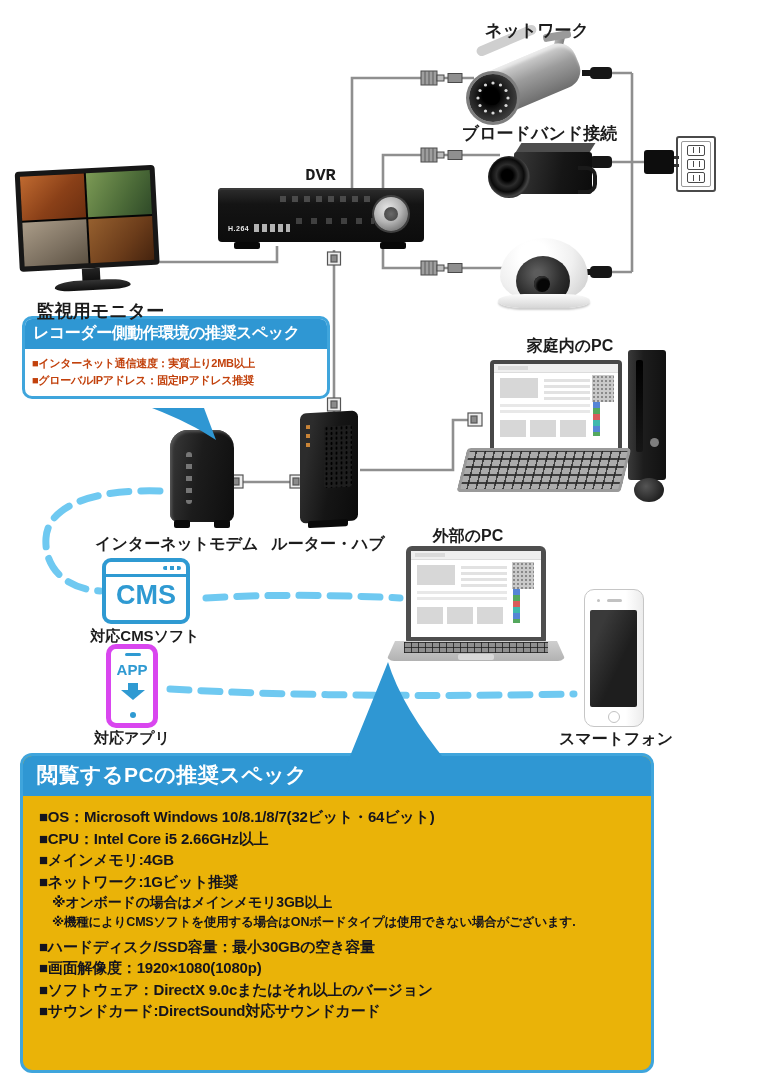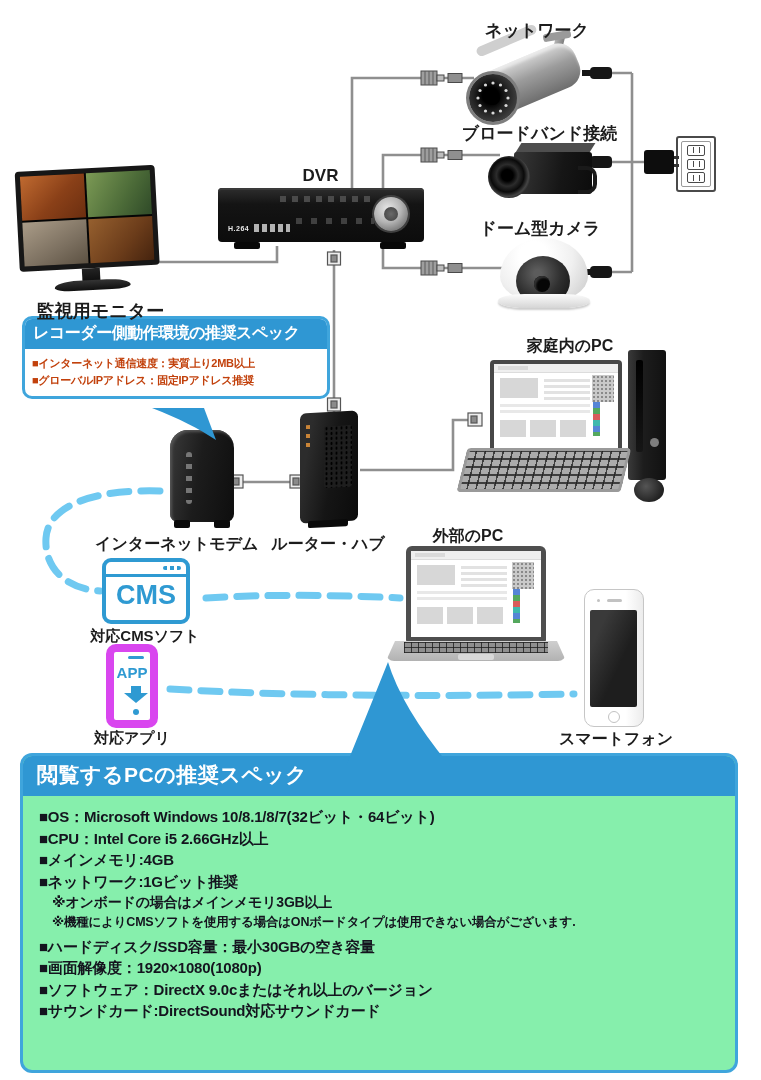--- a/index.html
+++ b/index.html
@@ -7,21 +7,21 @@
          font-family:"Liberation Sans","DejaVu Sans",sans-serif;color:#1d1d1d;}
   svg.layer{position:absolute;left:0;top:0;z-index:2;pointer-events:none;}
   svg.tails{z-index:12;}
   .dev{position:absolute;z-index:10;}
   .lbl{position:absolute;z-index:11;font-weight:700;color:#1c1c1c;text-align:center;white-space:nowrap;}
 
   
   .lbl-ir{left:452px;top:19px;width:170px;font-size:17px;}
   .lbl-box{left:452px;top:122px;width:175px;font-size:17px;}
   .lbl-dome{left:455px;top:217px;width:170px;font-size:17px;}
-  .lbl-dvr{left:283px;top:166px;width:75px;font-size:17px;}
+  .lbl-dvr{left:283px;top:166px;width:75px;font-size:17px;font-family:Liberation Mono, monospace;}
   .lbl-monitor{left:18px;top:299px;width:165px;font-size:18px;}
   .lbl-homepc{left:495px;top:336px;width:150px;font-size:16px;}
   .lbl-modem{left:95px;top:534px;width:155px;font-size:16px;}
   .lbl-router{left:263px;top:534px;width:130px;font-size:16px;}
   .lbl-extpc{left:398px;top:526px;width:140px;font-size:16px;}
   .lbl-cms{left:75px;top:627px;width:140px;font-size:15px;}
   .lbl-app{left:72px;top:729px;width:120px;font-size:15px;}
   .lbl-phone{left:556px;top:729px;width:120px;font-size:16px;}
 
   
@@ -156,36 +156,36 @@
     background-image:repeating-linear-gradient(90deg,rgba(30,30,30,.8) 0 1.4px,transparent 1.4px 7px),
                      repeating-linear-gradient(0deg,rgba(30,30,30,.8) 0 1.2px,transparent 1.2px 5px);}
   .lapbase .pad{position:absolute;left:72px;top:13px;width:36px;height:6px;background:#d8d8d8;border-radius:2px;}
 
   
   .cmsicon{left:102px;top:558px;width:88px;height:66px;border:4px solid #2f9ad2;border-radius:9px;background:#fff;box-sizing:border-box;}
   .cmsicon .bar{position:absolute;left:0;top:0;right:0;height:12px;border-bottom:3px solid #2f9ad2;}
   .cmsicon .dots{position:absolute;right:5px;top:4px;width:18px;height:4px;
     background:repeating-linear-gradient(90deg,#2f9ad2 0 4px,transparent 4px 7px);border-radius:2px;}
   .cmsicon .txt{position:absolute;left:0;right:0;top:18px;text-align:center;font-size:27px;font-weight:800;color:#2f9ad2;letter-spacing:0px;}
-  .appicon{left:106px;top:644px;width:52px;height:84px;border:8px solid #d946ef;border-radius:10px;background:#fff;box-sizing:border-box;}
+  .appicon{left:106px;top:644px;width:52px;height:84px;border:5px solid #d946ef;border-radius:10px;background:#fff;box-sizing:border-box;}
   .appicon .spk{position:absolute;left:14px;top:4px;width:16px;height:3px;background:#2f9ad2;border-radius:2px;}
   .appicon .txt{position:absolute;left:0;right:0;top:12px;text-align:center;font-size:15px;font-weight:800;color:#2f9ad2;}
   .appicon .stem{position:absolute;left:17px;top:34px;width:10px;height:7px;background:#2f9ad2;}
   .appicon .tri{position:absolute;left:10px;top:41px;width:0;height:0;border-left:12px solid transparent;border-right:12px solid transparent;border-top:10px solid #2f9ad2;}
   .appicon .dot{position:absolute;left:19px;bottom:5px;width:6px;height:6px;border-radius:50%;background:#2f9ad2;}
 
   
   .phone{left:584px;top:589px;width:60px;height:138px;background:linear-gradient(90deg,#fff 70%,#ececec);border:1.5px solid #c6c6c6;border-radius:10px;box-sizing:border-box;}
   .phone .scr{position:absolute;left:5px;top:20px;width:47px;height:97px;background:linear-gradient(115deg,#3a3a3a 20%,#1e1e1e 60%);border-radius:2px;}
   .phone .spk{position:absolute;left:22px;top:9px;width:15px;height:3px;background:#c2c2c2;border-radius:2px;}
   .phone .cam{position:absolute;left:12px;top:9px;width:3px;height:3px;border-radius:50%;background:#c2c2c2;}
   .phone .home{position:absolute;left:23px;bottom:3px;width:12px;height:12px;border:1.5px solid #c2c2c2;border-radius:50%;box-sizing:border-box;}
 
   
-  .specpanel{left:20px;top:753px;width:718px;height:320px;box-sizing:border-box;background:#86efac;border:3px solid #3fa5dc;border-radius:12px;overflow:hidden;z-index:10;}
+  .specpanel{left:20px;top:753px;width:634px;height:320px;box-sizing:border-box;background:#eab308;border:3px solid #3fa5dc;border-radius:12px;overflow:hidden;z-index:10;}
   .specpanel .hd{background:#2f97d3;color:#fff;font-weight:700;font-size:21px;padding:5px 14px 7px;letter-spacing:.5px;}
   .specpanel .bd{padding:10px 16px 8px;}
   .spec-row{font-size:15px;font-weight:700;color:#14141e;line-height:1.44;letter-spacing:-.2px;white-space:nowrap;}
   .spec-row.note{padding-left:13px;font-size:14px;}
   .spec-row.note-small{padding-left:13px;font-size:12.5px;}
   .spec-row.gap-top{margin-top:5px;}
 </style>
 </head>
 <body>
 
@@ -452,21 +452,20 @@
     </div>
   </div>
 
   <svg class="layer tails" width="761" height="1080" viewBox="0 0 761 1080">
     <path d="M152,408 C180,419 198,428 216,440 L204,408 Z" fill="#2f97d3"></path>
     <path d="M346,766 Q372,702 388,662 Q402,708 450,766 Z" fill="#2f97d3"></path>
   </svg>
 
   <div class="lbl lbl-ir">ネットワーク</div>
   <div class="lbl lbl-box">ブロードバンド接続</div>
-  <div class="lbl lbl-dome">ドーム型カメラ</div>
   <div class="lbl lbl-dvr">DVR</div>
   <div class="lbl lbl-monitor">監視用モニター</div>
   <div class="lbl lbl-homepc">家庭内のPC</div>
   <div class="lbl lbl-modem">インターネットモデム</div>
   <div class="lbl lbl-router">ルーター・ハブ</div>
   <div class="lbl lbl-extpc">外部のPC</div>
   <div class="lbl lbl-cms">対応CMSソフト</div>
   <div class="lbl lbl-app">対応アプリ</div>
   <div class="lbl lbl-phone">スマートフォン</div>
 

